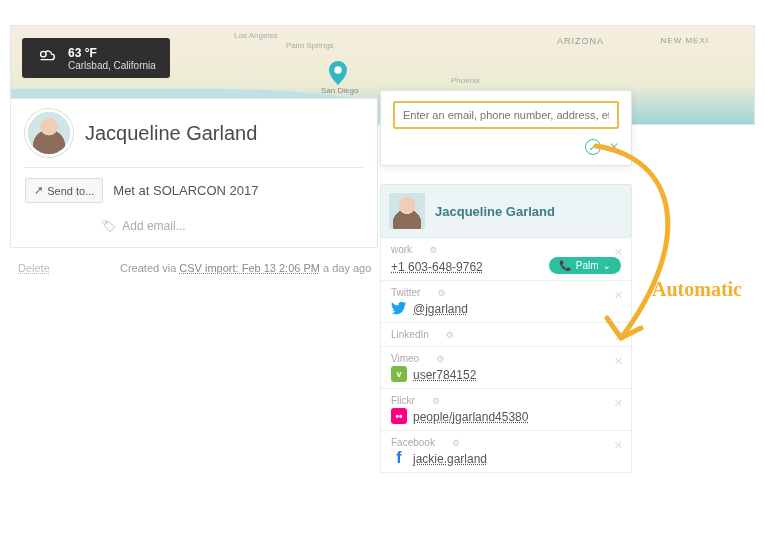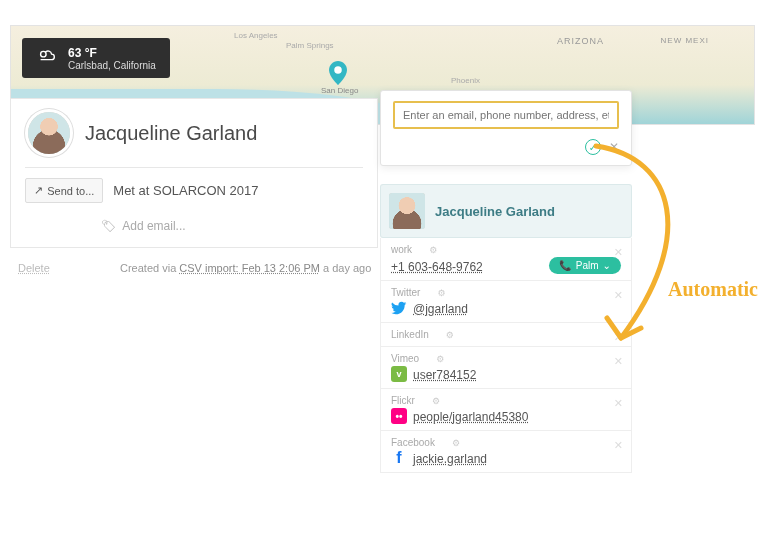--- a/index.html
+++ b/index.html
@@ -114,21 +114,21 @@
   .brand.li { background: none; color: #0a66c2; font-size: 14px; font-weight: 700; }
   .brand.vm { background: #7bbb44; font-size: 9px; }
   .brand.fl { background: #ff0084; }
   .brand.fb { background: none; color: #1877f2; font-size: 16px; font-weight: 700; }
 
   .details-wrap { position: absolute; left: 380px; top: 174px; width: 252px; }
 
   
   .annotation { position: absolute; left: 652px; top: 278px; color: #f5a623; }
   .annotation .text {
-    font-family: "Comic Sans MS", "Segoe Script", cursive; font-size: 20px; color: #f3b02e; font-weight: 600; margin-left: 16px;
+    font-family: "Comic Sans MS", "Segoe Script", cursive; font-size: 20px; color: #f3b02e; font-weight: 600;
   }
   .arrow { position: absolute; left: 586px; top: 138px; width: 130px; height: 230px; pointer-events: none; }
 
 </style>
 </head>
 <body>
 
 <div class="map">
   <div class="water"></div>
   <span class="arizona">ARIZONA</span>

